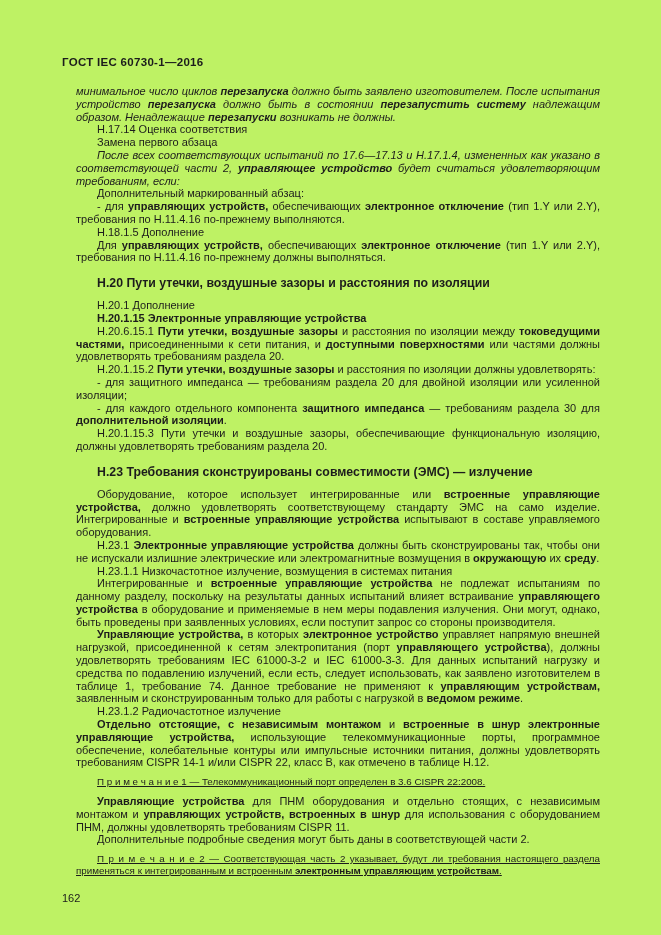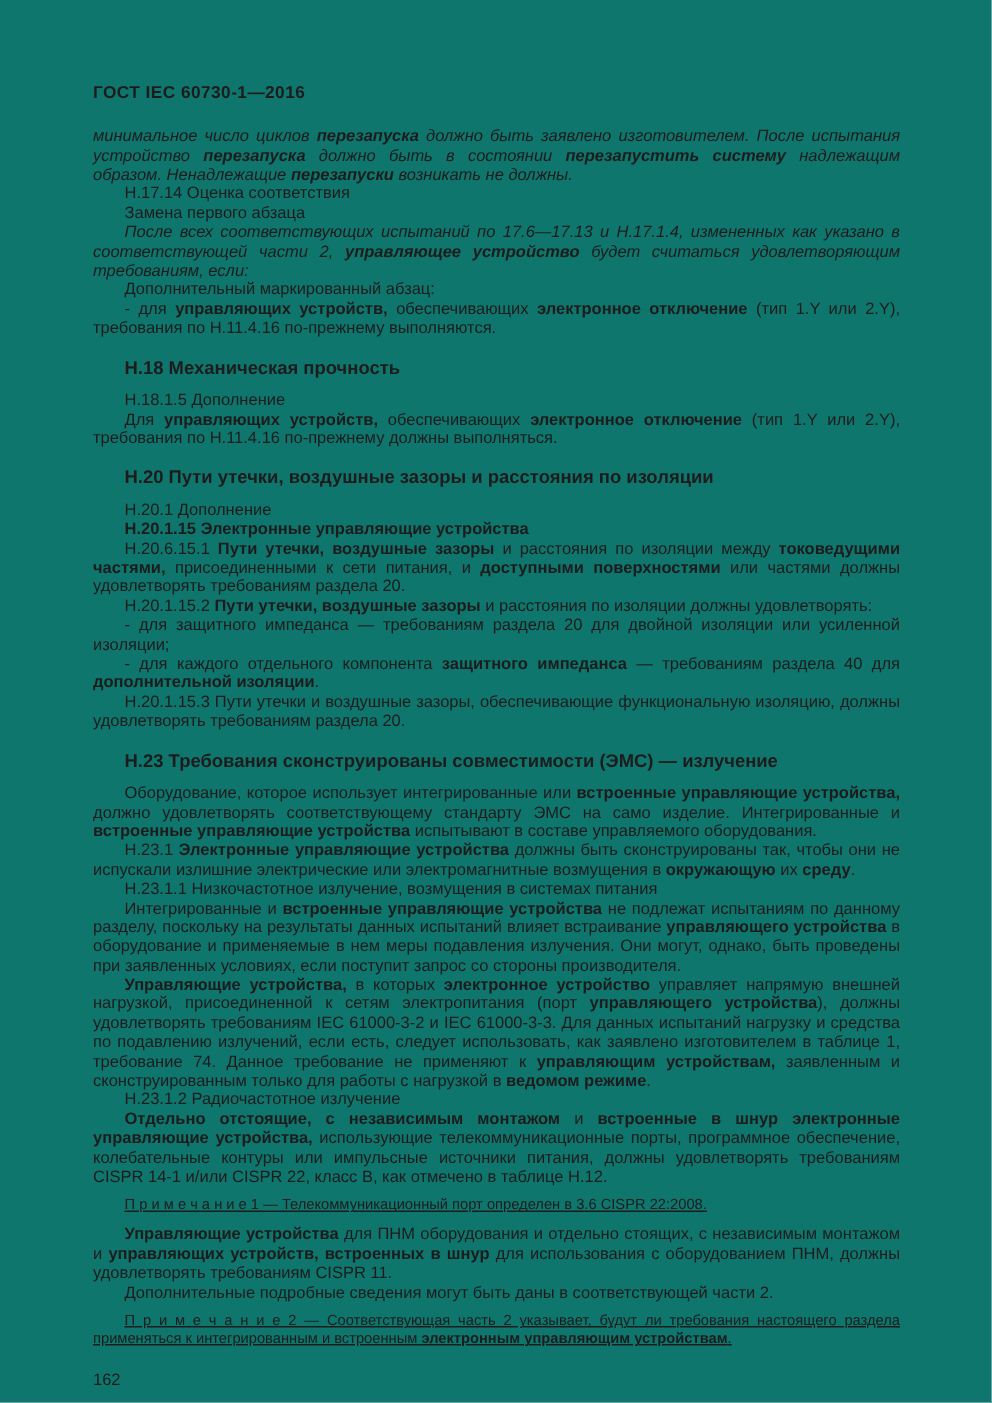--- a/index.html
+++ b/index.html
@@ -10,32 +10,33 @@
     font-family: "Liberation Sans", sans-serif;
     color: #1c1c1c;
     -webkit-font-smoothing: antialiased;
   }
   .page {
     box-sizing: border-box;
     width: 661px;
     height: 935px;
     padding: 56px 61px 0 62px;
     overflow: hidden;
-    background: #0f766e;
+    background: #bef264;
   }
   .doc-header {
     font-weight: bold;
     font-size: 11.5px;
     letter-spacing: 0.3px;
     margin: 0 0 17px 0;
   }
   .doc-content {
     font-size: 11px;
     line-height: 12.8px;
     text-align: justify;
+    margin-left: 14px;
   }
   .b-p { margin: 0; }
   .b-h {
     font-weight: bold;
     font-size: 12.3px;
     line-height: 15px;
     margin: 12px 0 8px 0;
     text-indent: 21px;
     text-align: left;
   }
@@ -59,30 +60,29 @@
 <div class="page">
   <div class="doc-header">ГОСТ IEC 60730-1—2016</div>
 
   <div class="doc-content">
       <div class="b-p ital"><span>минимальное число циклов </span><span class="bold">перезапуска</span><span> должно быть заявлено изготовителем. После испытания устройство </span><span class="bold">перезапуска</span><span> должно быть в состоянии </span><span class="bold">перезапустить систему</span><span> надлежащим образом. Ненадлежащие </span><span class="bold">перезапуски</span><span> возникать не должны.</span></div>
       <div class="b-p ind"><span>Н.17.14 Оценка соответствия</span></div>
       <div class="b-p ind"><span>Замена первого абзаца</span></div>
       <div class="b-p ind ital"><span>После всех соответствующих испытаний по 17.6—17.13 и Н.17.1.4, измененных как указано в соответствующей части 2, </span><span class="bold">управляющее устройство</span><span> будет считаться удовлетворяющим требованиям, если:</span></div>
       <div class="b-p ind"><span>Дополнительный маркированный абзац:</span></div>
       <div class="b-p ind"><span>- для </span><span class="bold">управляющих устройств,</span><span> обеспечивающих </span><span class="bold">электронное отключение</span><span> (тип 1.Y или 2.Y), требования по Н.11.4.16 по-прежнему выполняются.</span></div>
-      <div class="b-h"><span>Н.18 Механическая прочность</span></div>
       <div class="b-p ind"><span>Н.18.1.5 Дополнение</span></div>
       <div class="b-p ind"><span>Для </span><span class="bold">управляющих устройств,</span><span> обеспечивающих </span><span class="bold">электронное отключение</span><span> (тип 1.Y или 2.Y), требования по Н.11.4.16 по-прежнему должны выполняться.</span></div>
       <div class="b-h"><span>Н.20 Пути утечки, воздушные зазоры и расстояния по изоляции</span></div>
       <div class="b-p ind"><span>Н.20.1 Дополнение</span></div>
       <div class="b-p ind"><span class="bold">Н.20.1.15 Электронные управляющие устройства</span></div>
       <div class="b-p ind"><span>Н.20.6.15.1 </span><span class="bold">Пути утечки, воздушные зазоры</span><span> и расстояния по изоляции между </span><span class="bold">токоведущими частями,</span><span> присоединенными к сети питания, и </span><span class="bold">доступными поверхностями</span><span> или частями должны удовлетворять требованиям раздела 20.</span></div>
       <div class="b-p ind"><span>Н.20.1.15.2 </span><span class="bold">Пути утечки, воздушные зазоры</span><span> и расстояния по изоляции должны удовлетворять:</span></div>
       <div class="b-p ind"><span>- для защитного импеданса — требованиям раздела 20 для двойной изоляции или усиленной изоляции;</span></div>
-      <div class="b-p ind"><span>- для каждого отдельного компонента </span><span class="bold">защитного импеданса</span><span> — требованиям раздела 40 для </span><span class="bold">дополнительной изоляции</span><span>.</span></div>
+      <div class="b-p ind"><span>- для каждого отдельного компонента </span><span class="bold">защитного импеданса</span><span> — требованиям раздела 30 для </span><span class="bold">дополнительной изоляции</span><span>.</span></div>
       <div class="b-p ind"><span>Н.20.1.15.3 Пути утечки и воздушные зазоры, обеспечивающие функциональную изоляцию, должны удовлетворять требованиям раздела 20.</span></div>
       <div class="b-h"><span>Н.23 Требования сконструированы совместимости (ЭМС) — излучение</span></div>
       <div class="b-p ind"><span>Оборудование, которое использует интегрированные или </span><span class="bold">встроенные управляющие устройства,</span><span> должно удовлетворять соответствующему стандарту ЭМС на само изделие. Интегрированные и </span><span class="bold">встроенные управляющие устройства</span><span> испытывают в составе управляемого оборудования.</span></div>
       <div class="b-p ind"><span>Н.23.1 </span><span class="bold">Электронные управляющие устройства</span><span> должны быть сконструированы так, чтобы они не испускали излишние электрические или электромагнитные возмущения в </span><span class="bold">окружающую</span><span> их </span><span class="bold">среду</span><span>.</span></div>
       <div class="b-p ind"><span>Н.23.1.1 Низкочастотное излучение, возмущения в системах питания</span></div>
       <div class="b-p ind"><span>Интегрированные и </span><span class="bold">встроенные управляющие устройства</span><span> не подлежат испытаниям по данному разделу, поскольку на результаты данных испытаний влияет встраивание </span><span class="bold">управляющего устройства</span><span> в оборудование и применяемые в нем меры подавления излучения. Они могут, однако, быть проведены при заявленных условиях, если поступит запрос со стороны производителя.</span></div>
       <div class="b-p ind"><span class="bold">Управляющие устройства,</span><span> в которых </span><span class="bold">электронное устройство</span><span> управляет напрямую внешней нагрузкой, присоединенной к сетям электропитания (порт </span><span class="bold">управляющего устройства</span><span>), должны удовлетворять требованиям IEC 61000-3-2 и IEC 61000-3-3. Для данных испытаний нагрузку и средства по подавлению излучений, если есть, следует использовать, как заявлено изготовителем в таблице 1, требование 74. Данное требование не применяют к </span><span class="bold">управляющим устройствам,</span><span> заявленным и сконструированным только для работы с нагрузкой в </span><span class="bold">ведомом режиме</span><span>.</span></div>
       <div class="b-p ind"><span>Н.23.1.2 Радиочастотное излучение</span></div>
       <div class="b-p ind"><span class="bold">Отдельно отстоящие, с независимым монтажом</span><span> и </span><span class="bold">встроенные в шнур электронные управляющие устройства,</span><span> использующие телекоммуникационные порты, программное обеспечение, колебательные контуры или импульсные источники питания, должны удовлетворять требованиям CISPR 14-1 и/или CISPR 22, класс В, как отмечено в таблице Н.12.</span></div>
       <div class="b-note ind"><span>П р и м е ч а н и е  1 — Телекоммуникационный порт определен в 3.6 CISPR 22:2008.</span></div>

